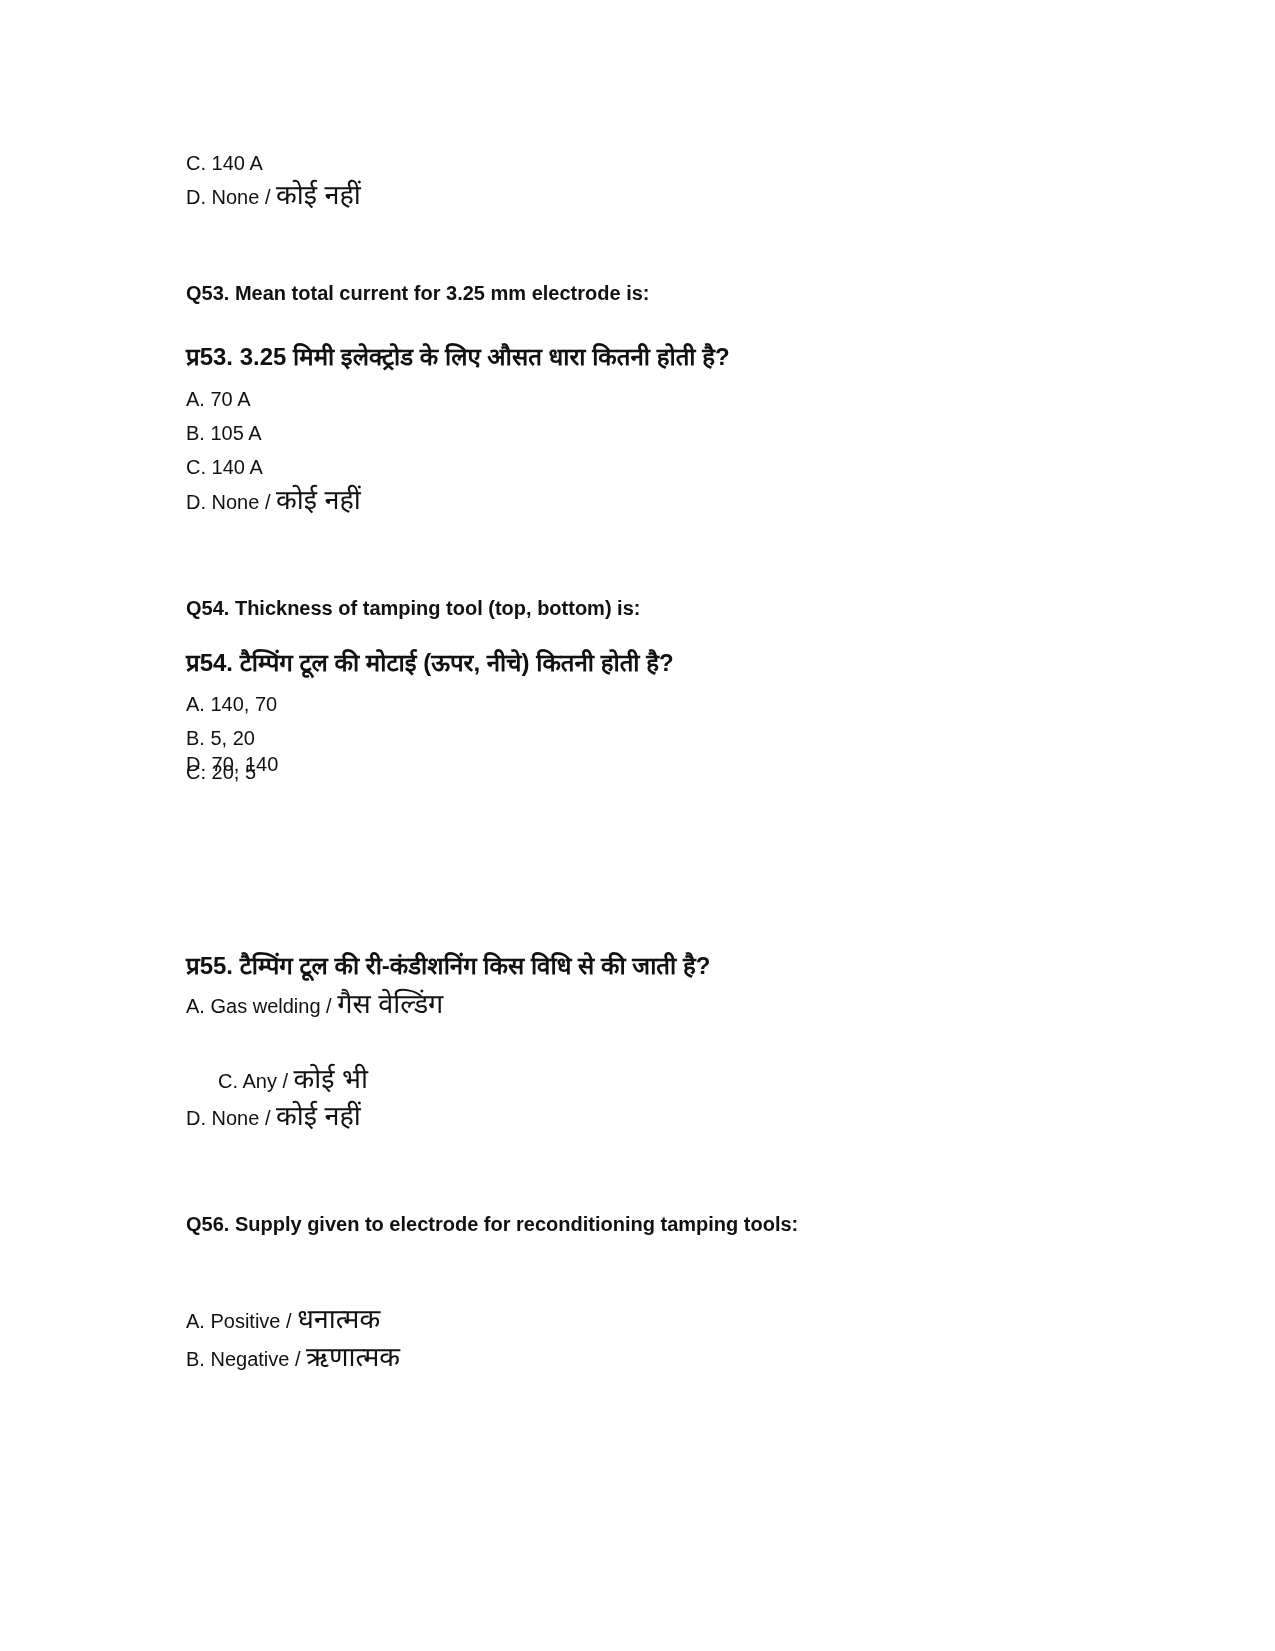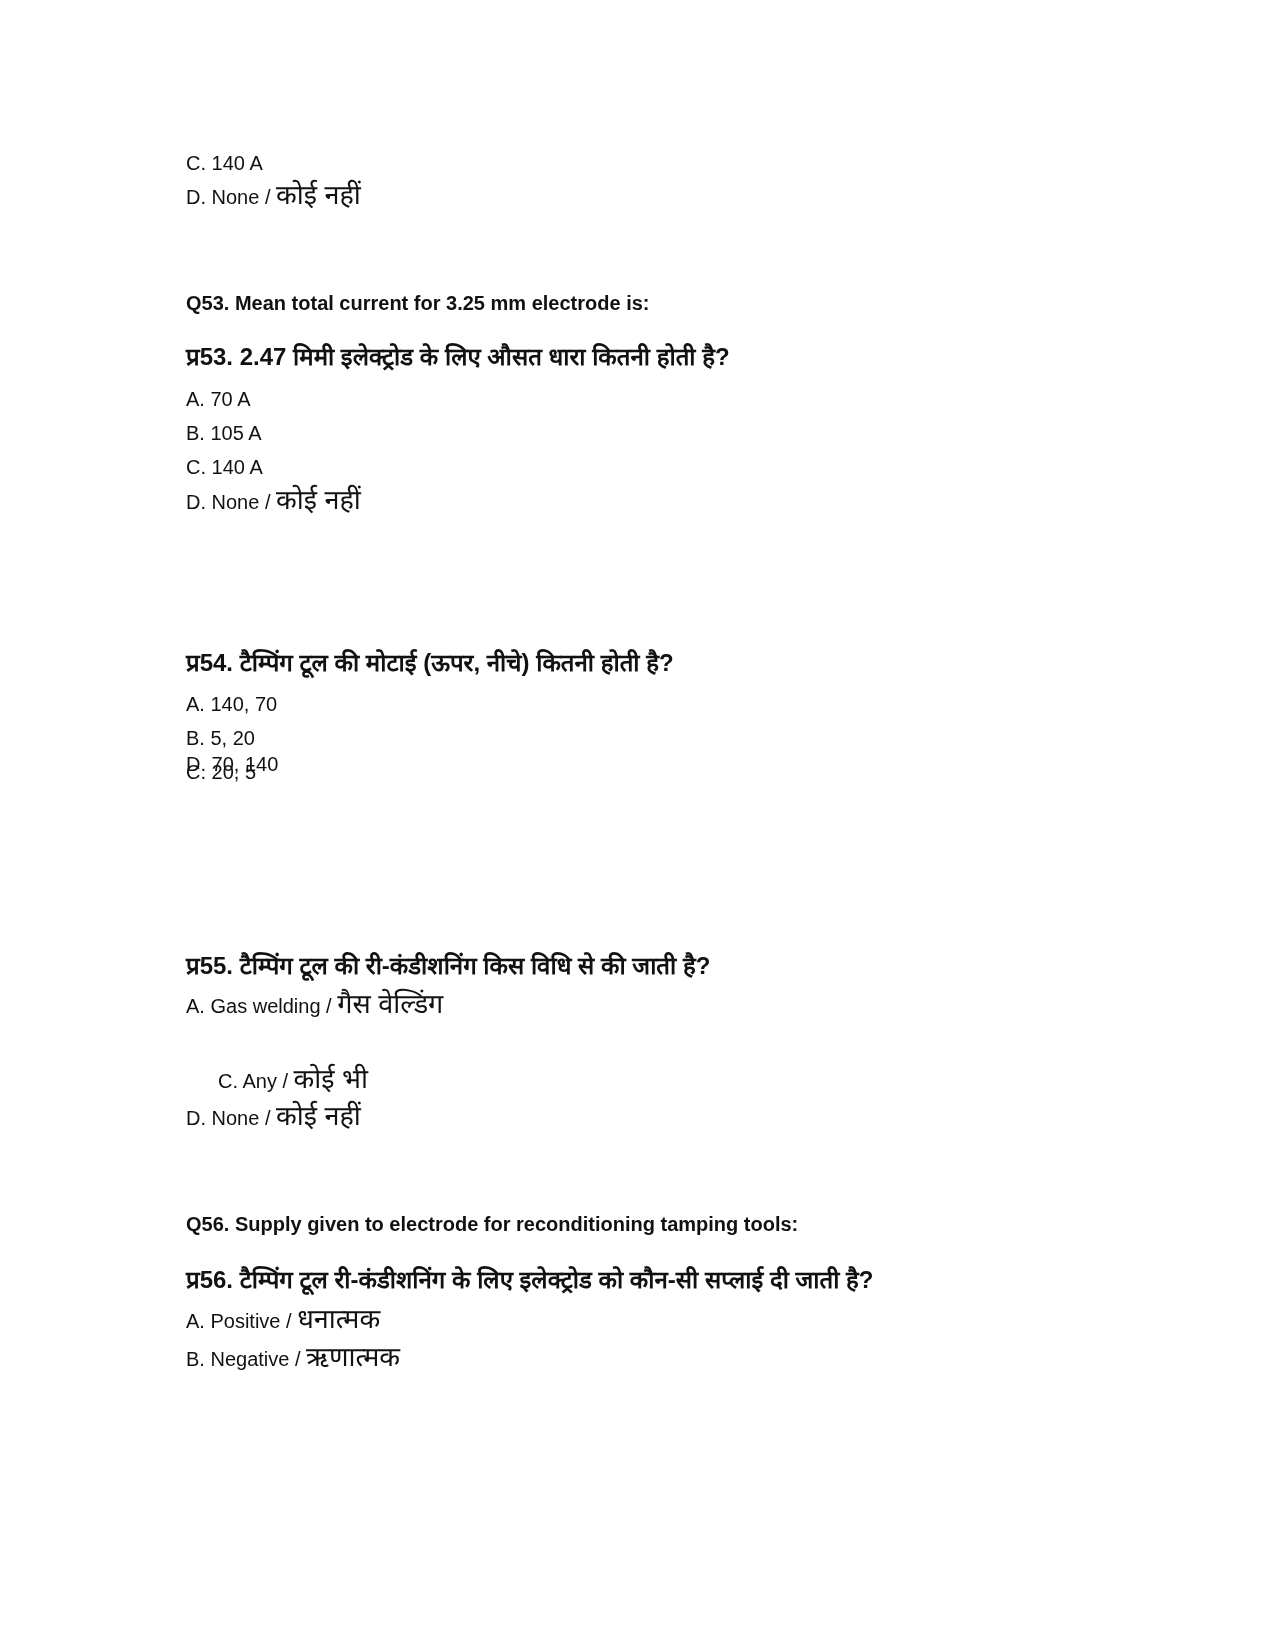--- a/index.html
+++ b/index.html
@@ -48,35 +48,36 @@
 
 <div class="page">
 
   <div class="line opt" style="top:148px;">
     <span>C. 140 A</span><span class="hi"></span>
   </div>
   <div class="line opt" style="top:182px;">
     <span>D. None / </span><span class="hi">कोई नहीं</span>
   </div>
 
-  <div class="line q-en" style="top:293px;">Q53. Mean total current for 3.25 mm electrode is:</div>
-  <div class="line q-hi" style="top:345px;">प्र53. 2.47 मिमी इलेक्ट्रोड के लिए औसत धारा कितनी होती है?</div>
+  <div class="line q-en" style="top:283px;">Q53. Mean total current for 3.25 mm electrode is:</div>
+  <div class="line q-hi" style="top:345px;">प्र53. 3.25 मिमी इलेक्ट्रोड के लिए औसत धारा कितनी होती है?</div>
   <div class="line opt" style="top:384px;">
     <span>A. 70 A</span><span class="hi"></span>
   </div>
   <div class="line opt" style="top:418px;">
     <span>B. 105 A</span><span class="hi"></span>
   </div>
   <div class="line opt" style="top:452px;">
     <span>C. 140 A</span><span class="hi"></span>
   </div>
   <div class="line opt" style="top:487px;">
     <span>D. None / </span><span class="hi">कोई नहीं</span>
   </div>
 
+  <div class="line q-en" style="top:598px;">Q54. Thickness of tamping tool (top, bottom) is:</div>
   <div class="line q-hi" style="top:651px;">प्र54. टैम्पिंग टूल की मोटाई (ऊपर, नीचे) कितनी होती है?</div>
   <div class="line opt" style="top:689px;">
     <span>A. 140, 70</span><span class="hi"></span>
   </div>
   <div class="line opt" style="top:723px;">
     <span>B. 5, 20</span><span class="hi"></span>
   </div>
   <div class="line opt" style="top:757px;">
     <span>C. 20, 5</span><span class="hi"></span>
   </div>
@@ -89,21 +90,20 @@
     <span>A. Gas welding / </span><span class="hi">गैस वेल्डिंग</span>
   </div>
   <div class="line opt" style="top:1066px;margin-left:32px;">
     <span>C. Any / </span><span class="hi">कोई भी</span>
   </div>
   <div class="line opt" style="top:1103px;">
     <span>D. None / </span><span class="hi">कोई नहीं</span>
   </div>
 
   <div class="line q-en" style="top:1214px;">Q56. Supply given to electrode for reconditioning tamping tools:</div>
-  <div class="line q-hi" style="top:1268px;">प्र56. टैम्पिंग टूल री-कंडीशनिंग के लिए इलेक्ट्रोड को कौन-सी सप्लाई दी जाती है?</div>
   <div class="line opt" style="top:1306px;">
     <span>A. Positive / </span><span class="hi">धनात्मक</span>
   </div>
   <div class="line opt" style="top:1344px;">
     <span>B. Negative / </span><span class="hi">ऋणात्मक</span>
   </div>
 
 </div>
 
 </body></html>

